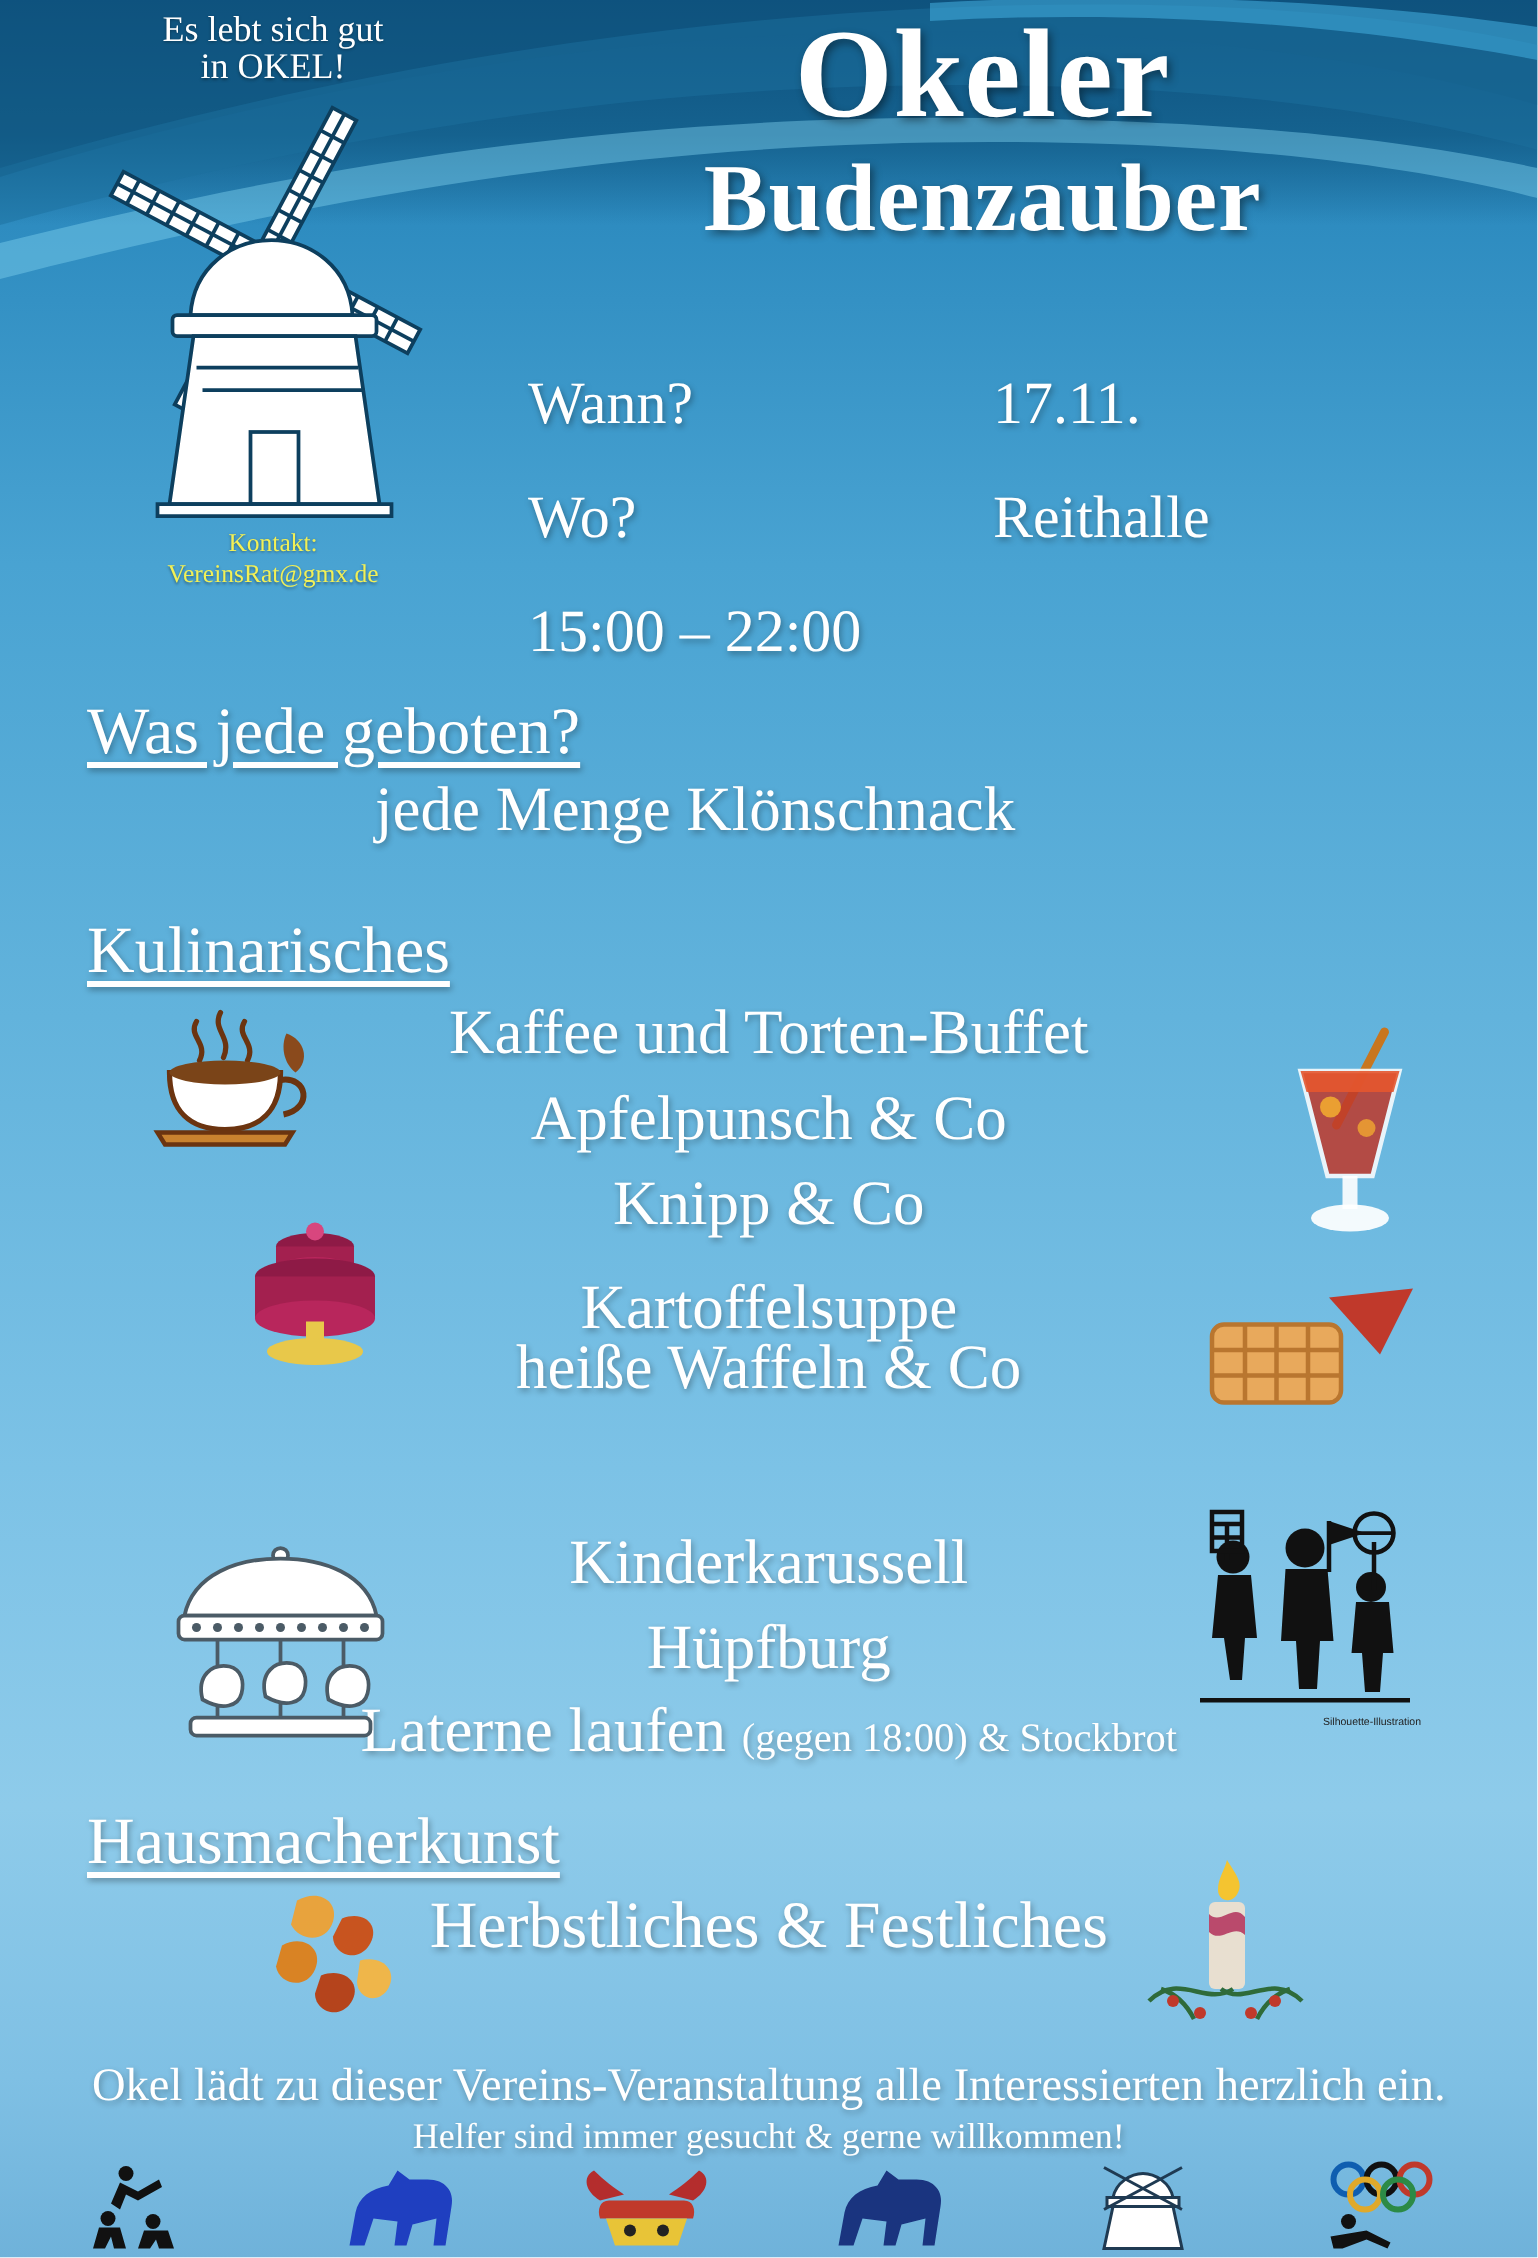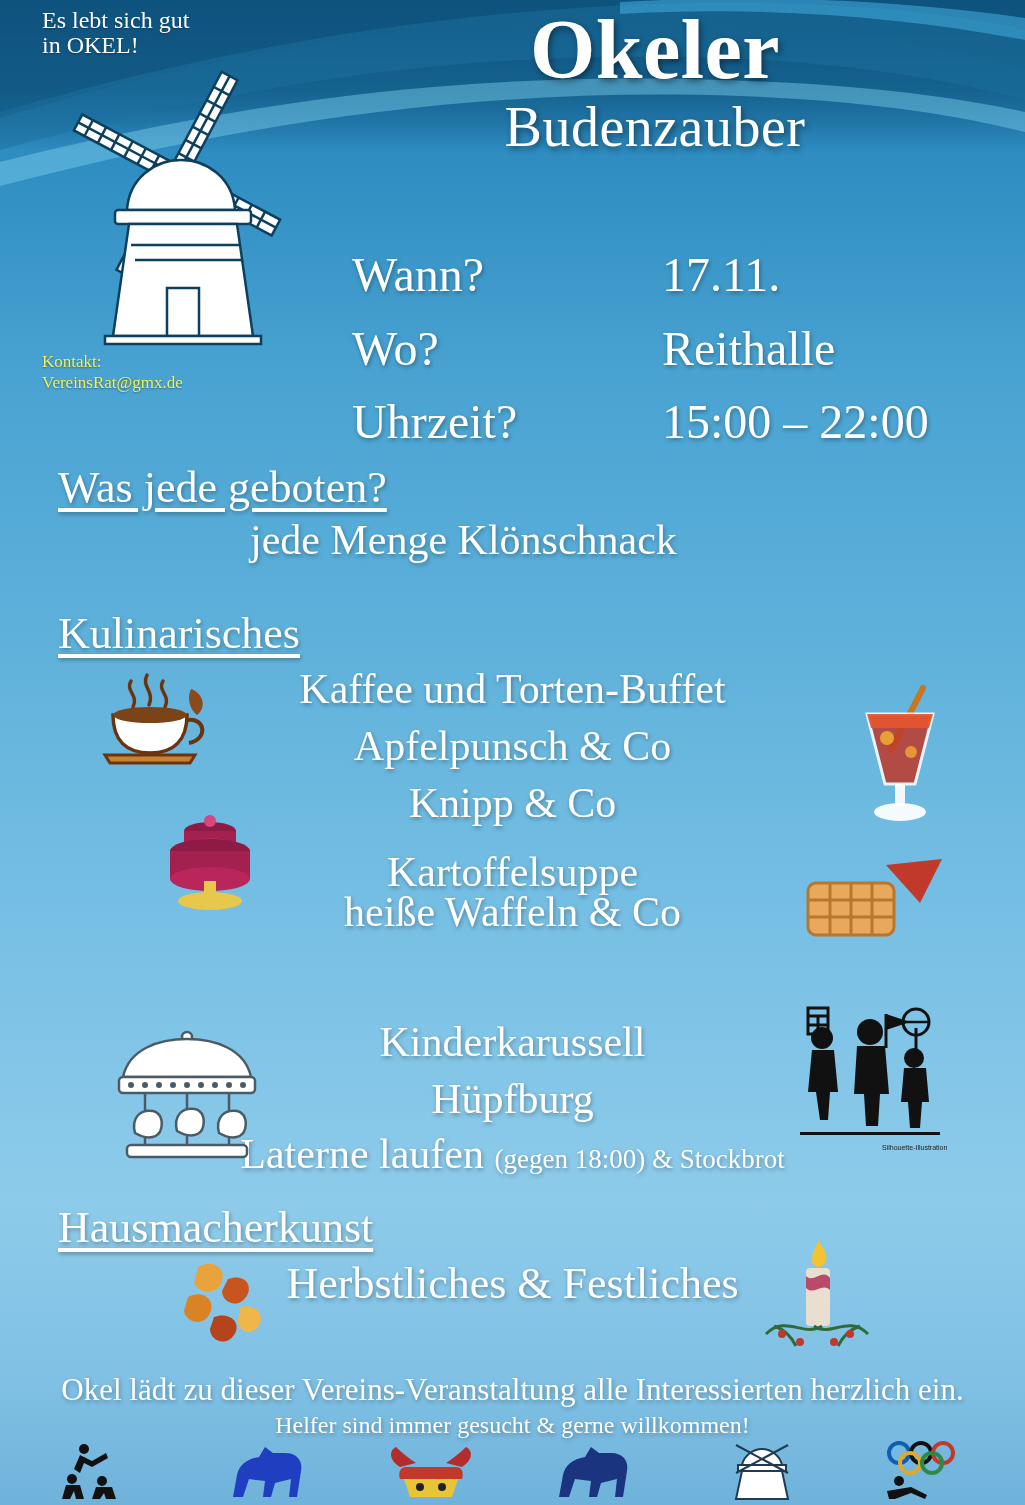--- a/index.html
+++ b/index.html
@@ -28,49 +28,49 @@
     position: absolute; left: 0; top: 0; width: 1025px; height: 240px;
     pointer-events: none;
   }
   .top-dark {
     position:absolute; left:0; top:0; width:1025px; height:150px;
     background: linear-gradient(to bottom, #0d4f7c 0%, #15628f 60%, rgba(30,116,168,0) 100%);
   }
 
   
   .logo-block {
-    position: absolute; left: 42px; top: 8px; width: 280px; text-align: left;
+    position: absolute; left: 42px; top: 8px; width: 280px; text-align: center;
   }
   .logo-caption {
     font-size: 24px; line-height: 1.05; color: #ffffff; font-weight: 400;
     text-shadow: 0 1px 2px rgba(0,0,0,.35);
   }
   .windmill { position: relative; width: 250px; height: 290px; margin: 2px auto 0; }
   .contact {
     font-size: 17px; color: #f2f056; line-height: 1.2; margin-top: 2px;
     text-shadow: 0 1px 2px rgba(0,0,0,.4);
   }
   .contact .c-label { display:block; }
 
   
   .title-wrap { position:absolute; left: 300px; top: 6px; width: 710px; text-align: center; }
   .title-1 {
     font-size: 84px; font-weight: 700; letter-spacing: .5px; line-height: 1.05;
     text-shadow: 2px 3px 6px rgba(0,0,0,.45);
   }
   .title-2 {
-    font-size: 56px; font-weight: 400; letter-spacing: .5px; line-height: 1.05;
+    font-size: 64px; font-weight: 700; letter-spacing: .5px; line-height: 1.05;
     text-shadow: 2px 3px 6px rgba(0,0,0,.45); margin-top: 4px;
   }
 
   
   .facts {
     position:absolute; left: 352px; top: 240px; width: 620px;
-    display: grid; grid-template-columns: 310px 1fr; row-gap: 4px;
-    font-size: 48px; line-height: 1.45;
+    display: grid; grid-template-columns: 310px 1fr; row-gap: 18px;
+    font-size: 40px; line-height: 1.45;
     text-shadow: 1px 2px 4px rgba(0,0,0,.35);
   }
   .facts .q { text-align: left; }
   .facts .a { text-align: left; }
 
   
   .section-head {
     position: absolute;
     font-size: 44px;
     text-decoration: underline;
@@ -220,21 +220,20 @@
   <div class="title-wrap">
     <div class="title-1">Okeler</div>
     <div class="title-2">Budenzauber</div>
   </div>
 
   <div class="facts">
     <div class="q">Wann?</div>
     <div class="a">17.11.</div>
     <div class="q">Wo?</div>
     <div class="a">Reithalle</div>
-    <div class="q">Uhrzeit?</div>
     <div class="a">15:00 – 22:00</div>
   </div>
 
   <div class="section-head" id="head-geboten">Was jede geboten?</div>
   <div class="section-line" id="line-geboten">jede Menge Klönschnack</div>
 
   <div class="section-head" id="head-kulinarisches">Kulinarisches</div>
   <div class="section-line kul" id="kul-1">Kaffee und Torten-Buffet</div>
   <div class="section-line kul" id="kul-2">Apfelpunsch &amp; Co</div>
   <div class="section-line kul" id="kul-3">Knipp &amp; Co</div>

